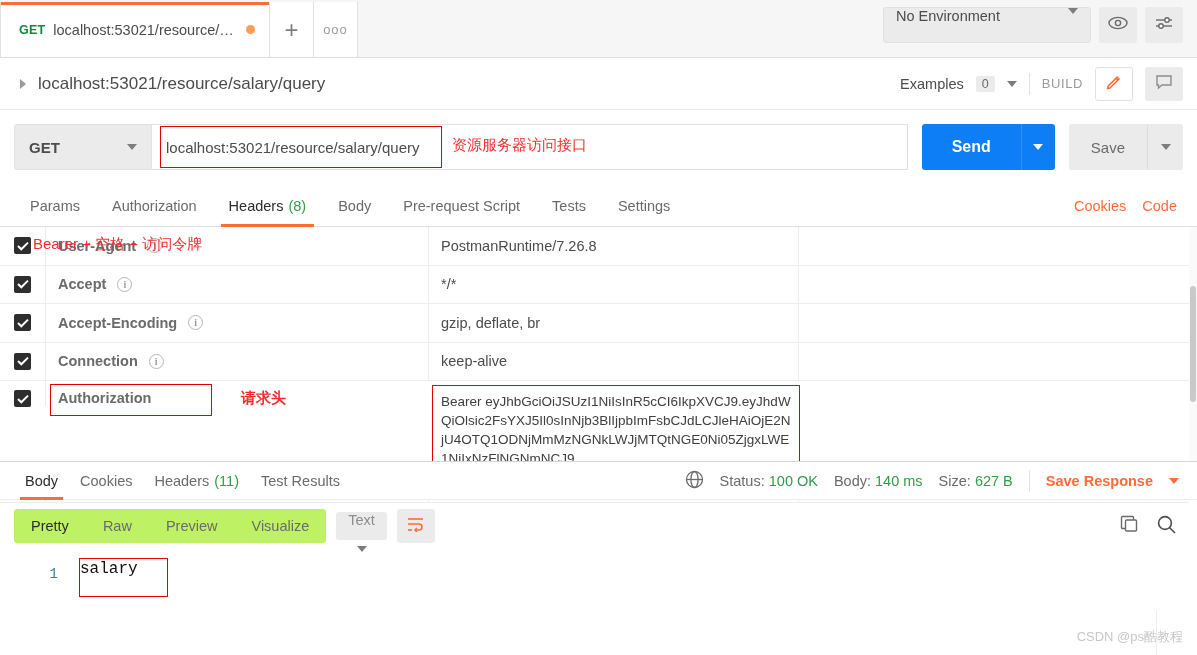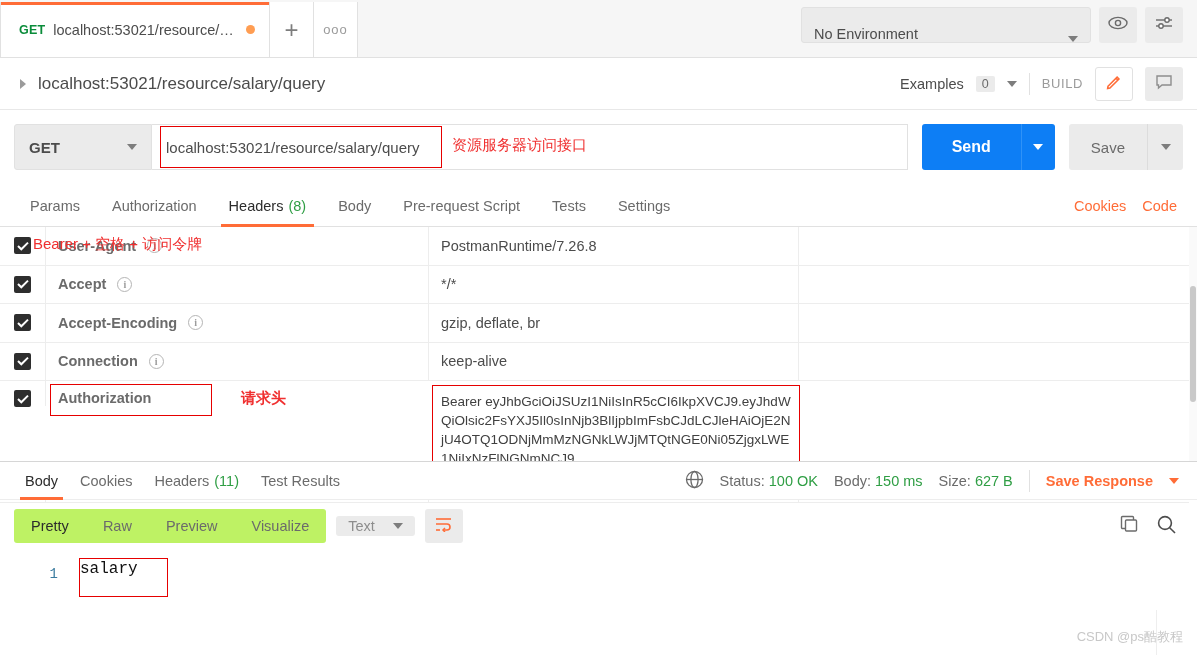--- a/index.html
+++ b/index.html
@@ -38,22 +38,22 @@
     width:44px; height:55px; background:#fff; border-right:1px solid #e1e1e1;
     display:flex; align-items:center; justify-content:center;
     color:#7d7d7d; font-size:24px; font-weight:300;
   }
   .tab-btn.dots { font-size:13px; letter-spacing:1px; color:#9b9b9b; }
   .tabstrip-right {
     margin-left:auto; display:flex; align-items:center; gap:8px;
     padding:0 14px 10px 0; height:55px;
   }
   .env-select {
-    width:290px; height:36px; background:#ebebeb; border:1px solid #e1e1e1;
-    border-radius:3px; display:flex; align-items:flex-end;
+    width:208px; height:36px; background:#ebebeb; border:1px solid #e1e1e1;
+    border-radius:3px; display:flex; align-items:flex-start;
     padding:0 12px; font-size:14.5px; color:#4c4c4c;
   }
   .env-select .caret { margin-left:auto; }
   .caret {
     width:0;height:0;border-left:5px solid transparent;border-right:5px solid transparent;
     border-top:6px solid #7d7d7d;
   }
   .icon-btn {
     width:38px;height:36px;background:#ebebeb;border-radius:3px;
     display:flex;align-items:center;justify-content:center;color:#6b6b6b;
@@ -230,22 +230,22 @@
   }
   .seg {
     height:34px; background:#bef264; border-radius:3px; display:flex; align-items:center;
   }
   .seg-item {
     padding:0 17px; font-size:14.5px; color:#6b6b6b; height:34px;
     display:flex;align-items:center;
   }
   .seg-item.active { color:#2c2c2c; }
   .fmt-box {
-    height:20px;background:#ebebeb;border-radius:3px;display:flex;align-items:center;
-    padding:0 12px; gap:18px; font-size:14.5px; color:#8d8d8d;
+    height:28px;background:#ebebeb;border-radius:3px;display:flex;align-items:center;
+    padding:0 12px; gap:18px; font-size:14.5px; color:#8d8d8d;flex-direction:column;
   }
   .wrap-btn {
     width:38px;height:34px;background:#ebebeb;border-radius:3px;
     display:flex;align-items:center;justify-content:center;
   }
   .viewbar-right { margin-left:auto; display:flex; align-items:center; gap:16px; padding-right:6px; }
 
   
   .codearea { position:absolute; left:0; top:552px; width:1197px; height:103px; background:#fff; }
   .gutter {
@@ -509,21 +509,21 @@
             <ellipse cx="9.5" cy="9.5" rx="3.6" ry="8"></ellipse>
           <line x1="1.5" y1="9.5" x2="17.5" y2="9.5"></line>
         </svg>
       </span>
       <span>
         <span>Status:</span>
         <span class="green">100 OK</span>
       </span>
       <span>
         <span>Body:</span>
-        <span class="green">150 ms</span>
+        <span class="green">140 ms</span>
       </span>
       <span>
         <span>Size:</span>
         <span class="green">627 B</span>
       </span>
       <span class="vdiv"></span>
       <span class="link-orange" style="font-weight:bold">Save Response</span>
       <span class="caret" style="border-top-color:#ff6c37"></span>
     </div>
   </div>

